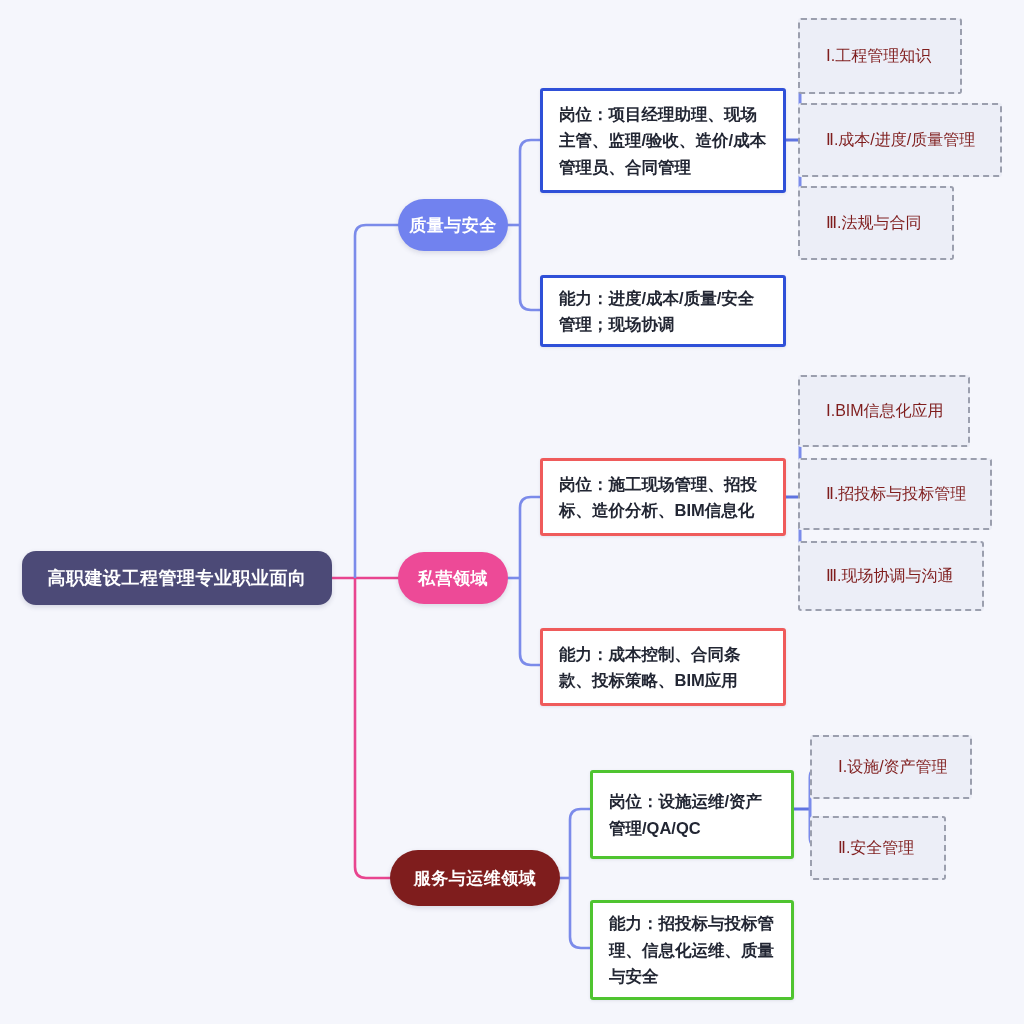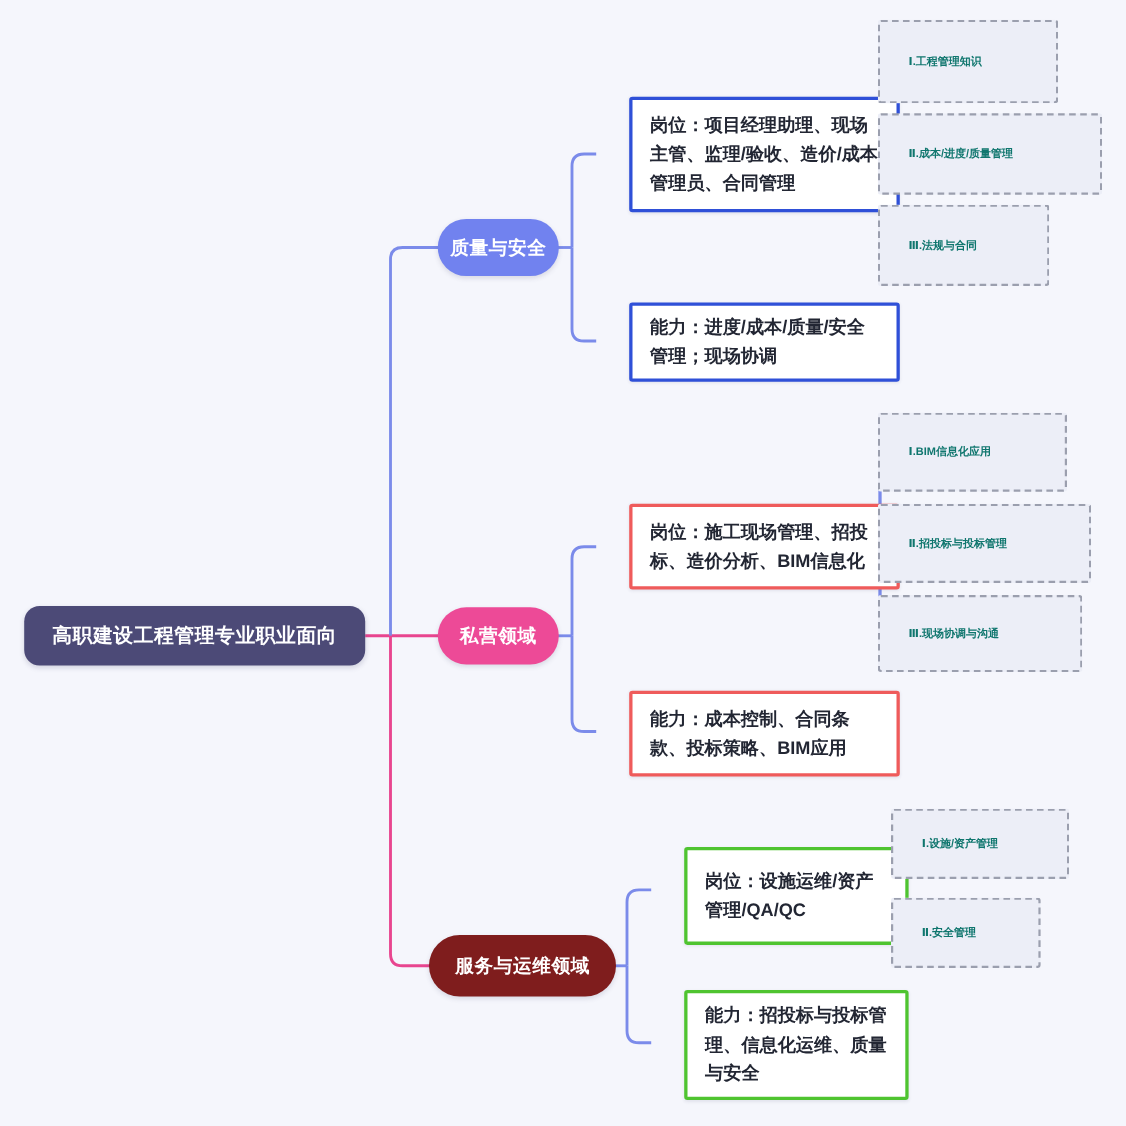--- a/index.html
+++ b/index.html
@@ -67,34 +67,33 @@
     border-style: solid;
     border-width: 3px;
     border-radius: 3px;
     font-size: 16.5px;
     font-weight: 700;
     color: #222633;
     line-height: 1.6;
     padding: 10px 14px 10px 16px;
     align-items: center;
     box-shadow: 0 1px 3px rgba(60,60,100,0.10);
-    margin-left: 32px;
   }
   .border-blue  { border-color: #2f50d8; }
   .border-red   { border-color: #ef5b5b; align-items: center; }
   .border-green { border-color: #4fc430; }
 
   
   .leaf-box {
     background: #eceef7;
     border: 2px dashed #9b9fae;
     border-radius: 3px;
-    font-size: 10px;
-    font-weight: 700;
-    color: #0f766e;
+    font-size: 16px;
+    font-weight: 400;
+    color: #7f1d1d;
     line-height: 1.5;
     padding: 8px 12px 8px 26px;
     align-items: center;
   }
 </style>
 </head>
 <body>
 
 <div id="canvas">
 

